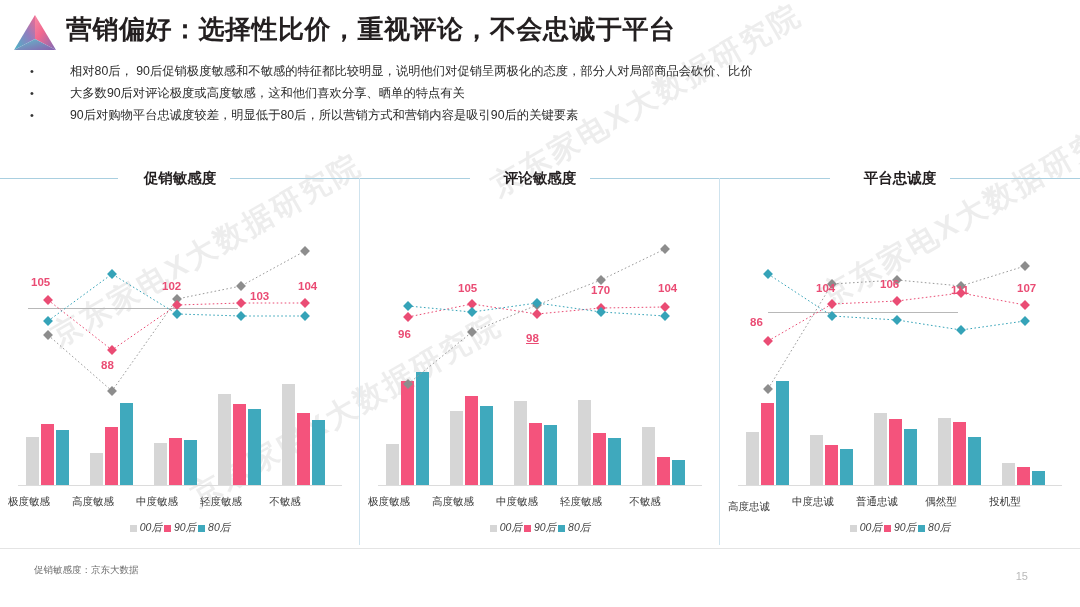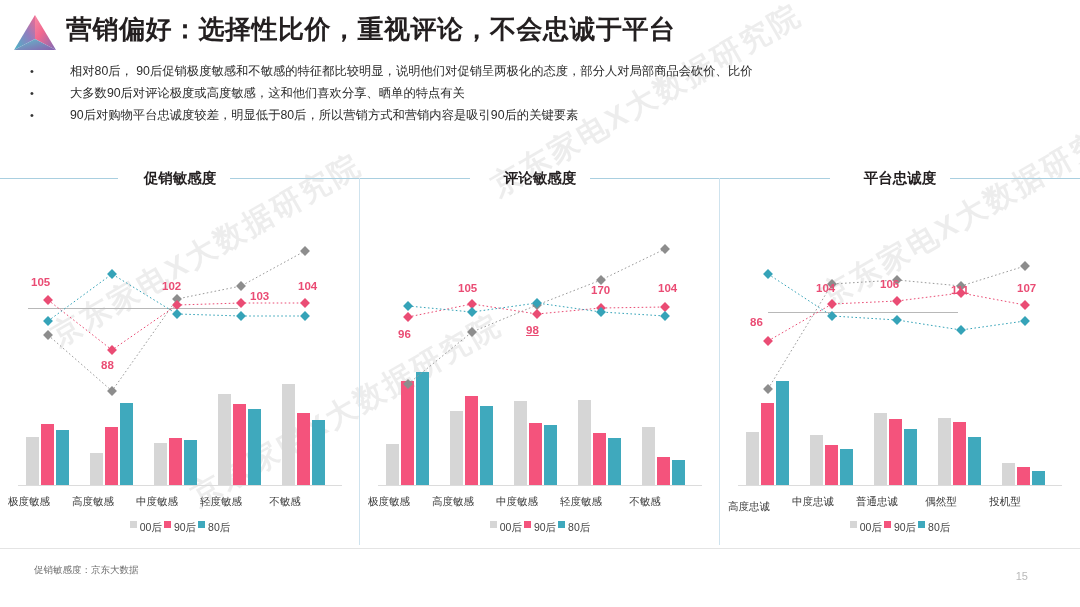--- a/index.html
+++ b/index.html
@@ -46,21 +46,21 @@
   .mk{position:absolute;width:7px;height:7px;transform:rotate(45deg) translate(-50%,-50%);
       transform-origin:0 0;}
   .mk.c00{background:#8d8d8d;}
   .mk.c90{background:#ea4c74;}
   .mk.c80{background:#35a3b8;}
   .vlabel{position:absolute;font-size:11.5px;font-weight:bold;color:#ea4c74;
           white-space:nowrap;}
   
   .legend{position:absolute;bottom:10px;left:0;width:360px;display:flex;
           justify-content:center;gap:0px;}
-  .legend .box{display:flex;gap:3px;margin:0 1px;}
+  .legend .box{display:flex;align-items:center;gap:3px;margin:0 1px;font-style:italic;}
   .legend .sw{width:7px;height:7px;display:inline-block;}
   .legend .sw.c00{background:#d6d6d6;}
   .legend .sw.c90{background:#f4537c;}
   .legend .sw.c80{background:#3fa9bd;}
   .legend .lb{font-size:10.5px;color:#444;}
   
   #footrule{position:absolute;left:0;top:548px;width:1080px;height:1px;background:#e4e4e4;}
   #source{position:absolute;left:34px;top:564px;font-size:9.5px;color:#6d6d6d;}
   #pageno{position:absolute;right:52px;top:570px;font-size:11px;color:#b9b9b9;}
   svg{display:block;overflow:visible;}
@@ -230,21 +230,21 @@
       <div class="mk c90" style="left:159px;top:110px;"></div>
       <div class="mk c90" style="left:223px;top:104px;"></div>
       <div class="mk c90" style="left:287px;top:103px;"></div>
       <div class="mk c80" style="left:30px;top:102px;"></div>
       <div class="mk c80" style="left:94px;top:108px;"></div>
       <div class="mk c80" style="left:159px;top:99px;"></div>
       <div class="mk c80" style="left:223px;top:108px;"></div>
       <div class="mk c80" style="left:287px;top:112px;"></div>
       <div class="vlabel" style="left:20px;top:124px;">96</div>
       <div class="vlabel" style="left:80px;top:78px;">105</div>
-      <div class="vlabel" style="left:148px;top:120px;text-decoration:underline;">98</div>
+      <div class="vlabel" style="left:148px;top:128px;text-decoration:underline;">98</div>
       <div class="vlabel" style="left:213px;top:80px;">170</div>
       <div class="vlabel" style="left:280px;top:78px;">104</div>
     </div>
     <div class="cat" style="left:-4px;top:327px;">极度敏感</div>
     <div class="cat" style="left:60px;top:327px;">高度敏感</div>
     <div class="cat" style="left:124px;top:327px;">中度敏感</div>
     <div class="cat" style="left:188px;top:327px;">轻度敏感</div>
     <div class="cat" style="left:252px;top:327px;">不敏感</div>
     <div class="legend">
       <div class="box">

